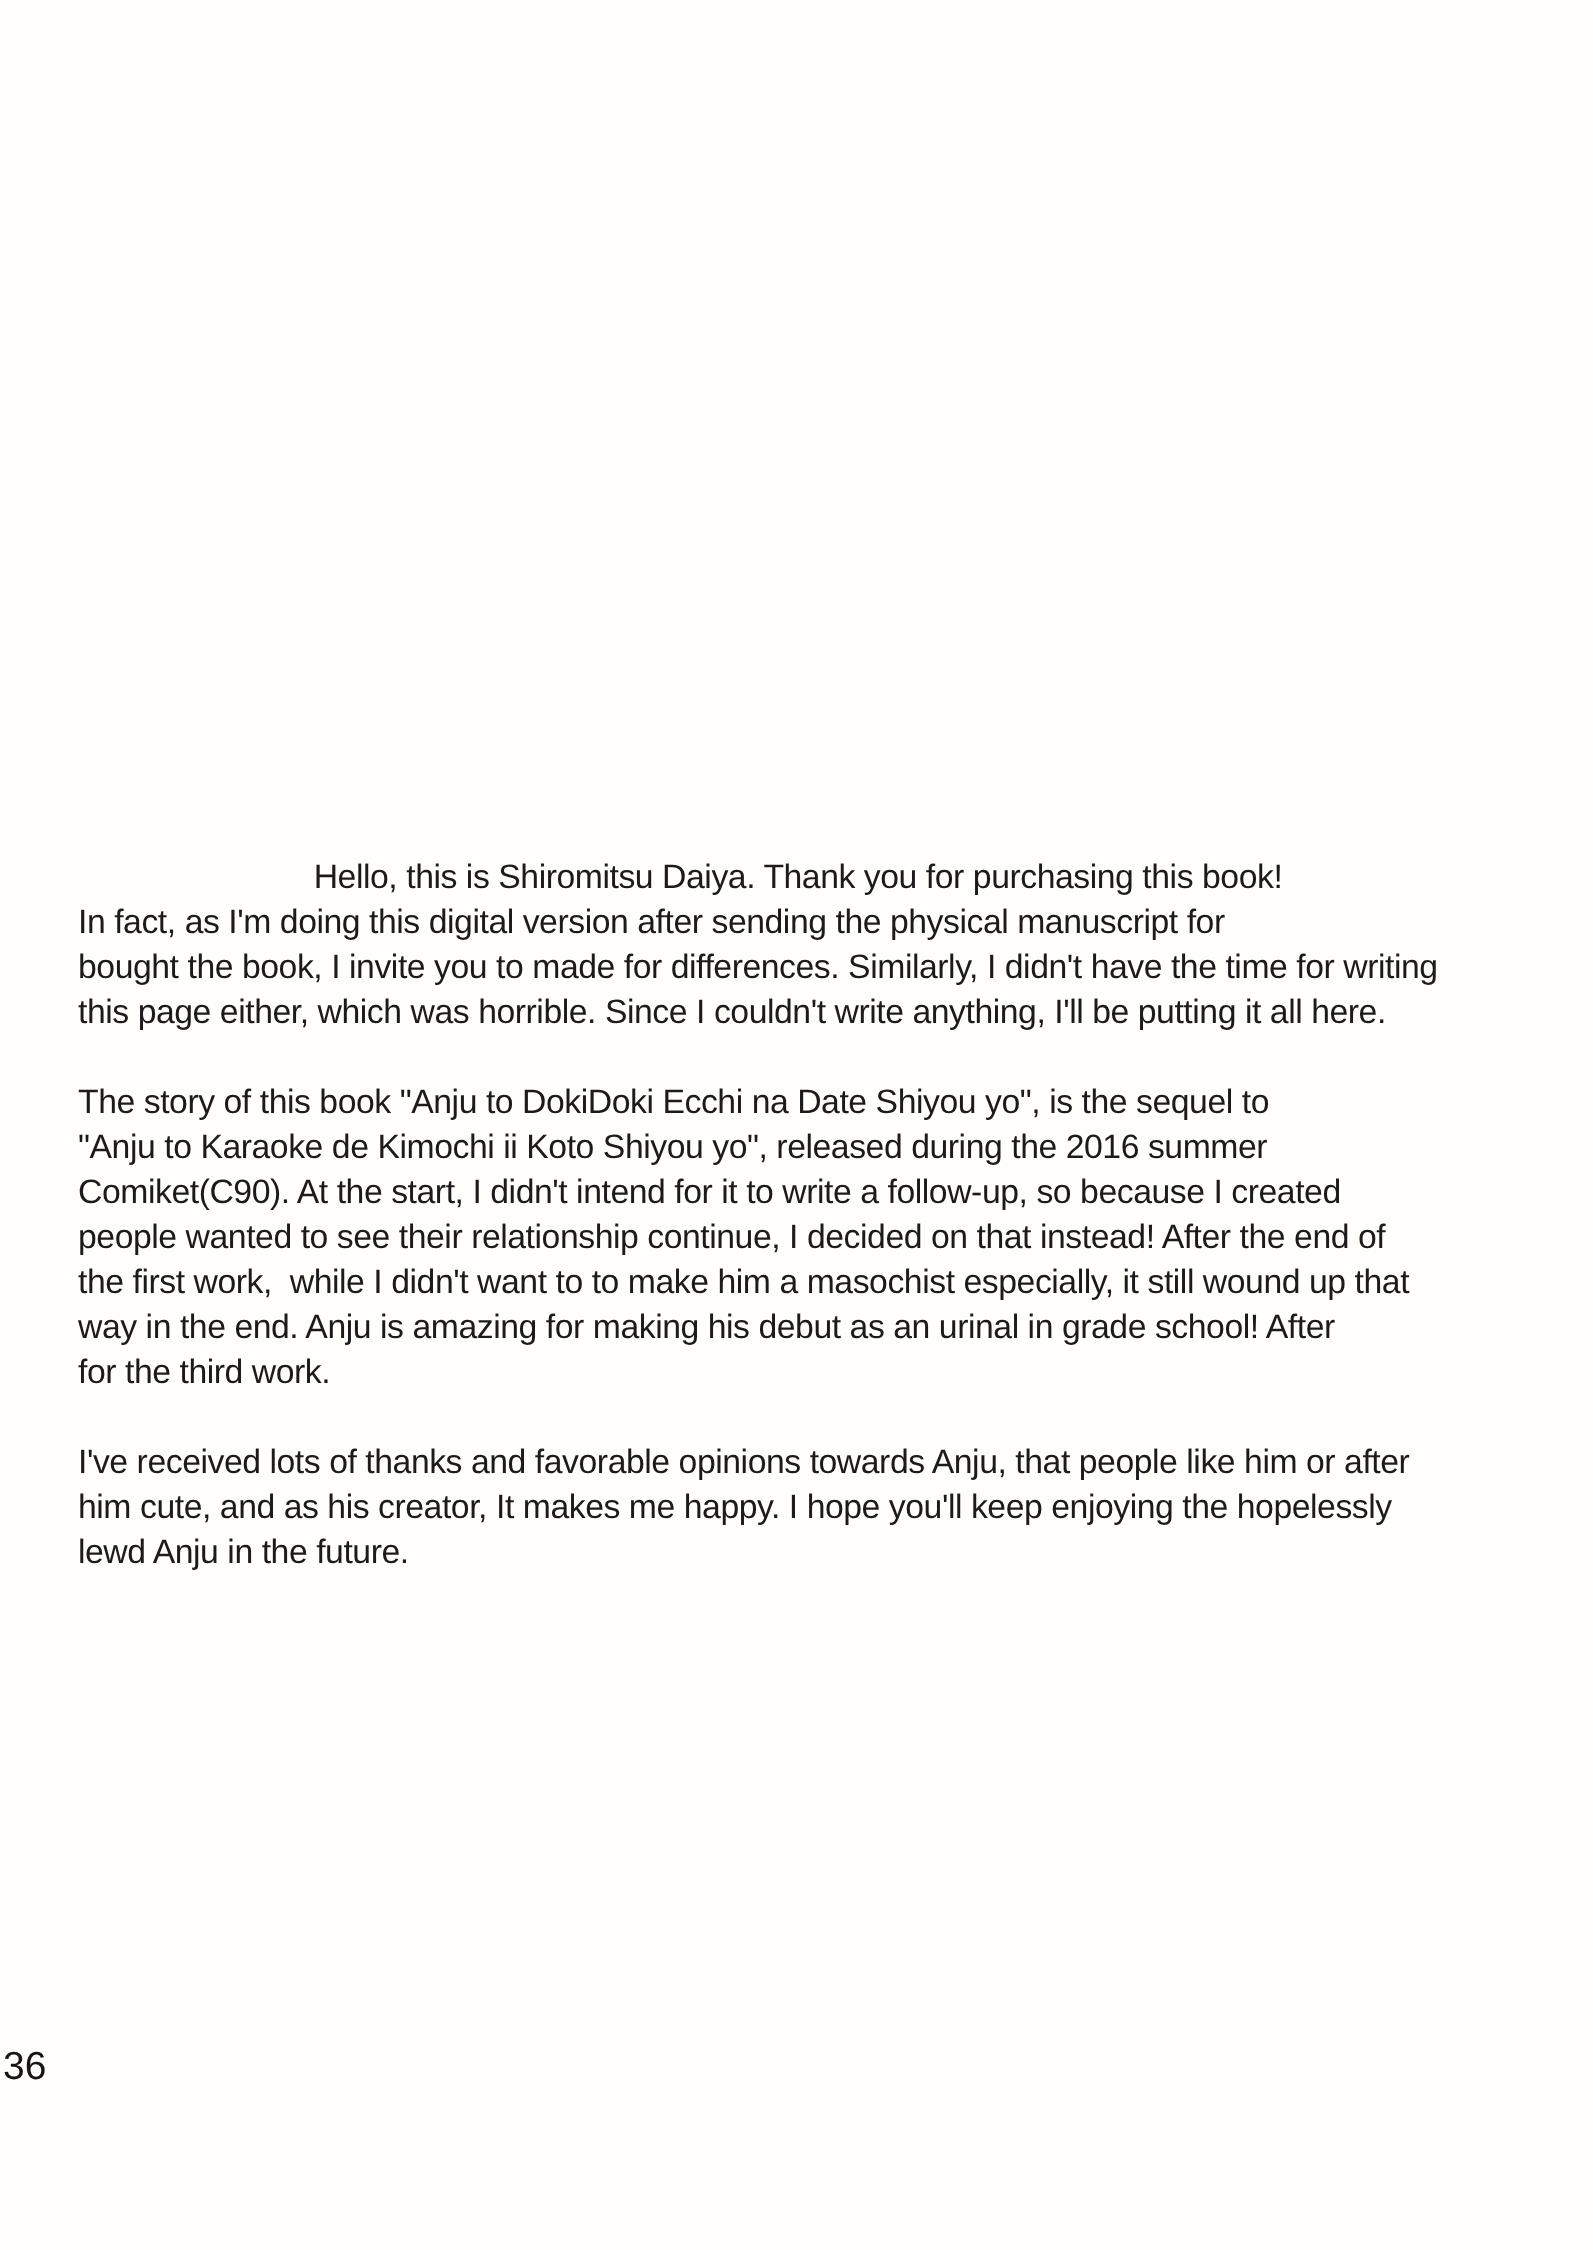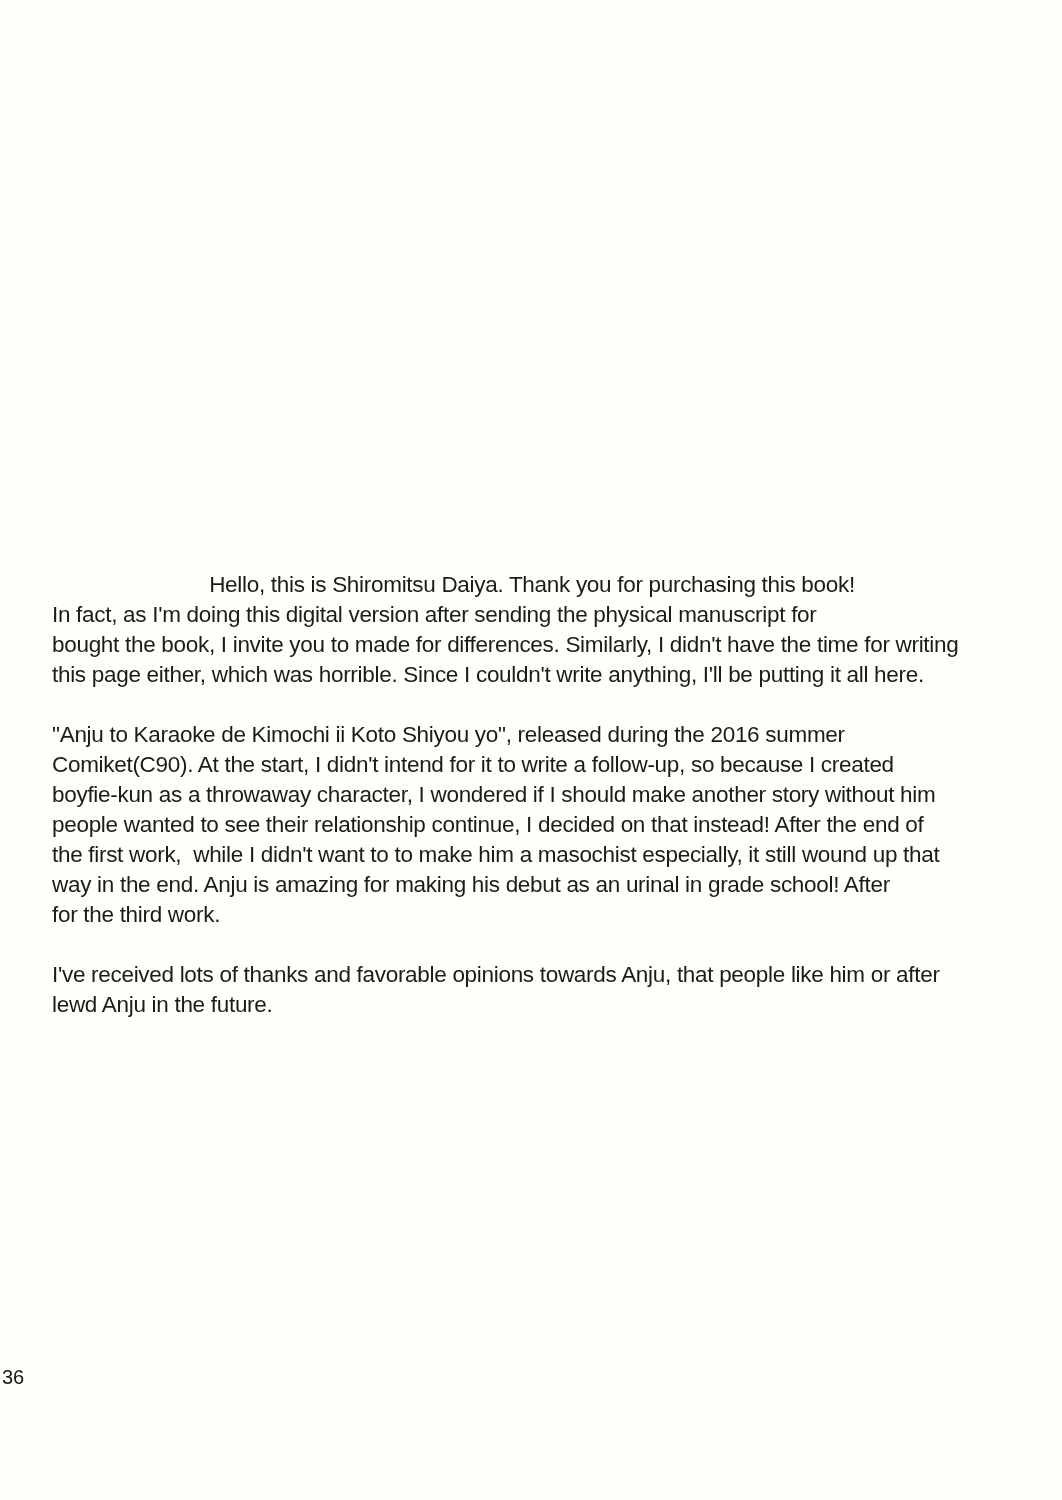--- a/index.html
+++ b/index.html
@@ -37,50 +37,51 @@
     white-space: pre;
     height: 30px;
   }
   .text-line.centered {
     text-align: center;
   }
   .page-number {
     position: absolute;
     left: 2px;
     top: 1362px;
-    font-size: 20px;
+    font-size: 26px;
     line-height: 30px;
     color: #161616;
     letter-spacing: 0;
   }
 </style>
 </head>
 <body>
 
 <div class="page">
   <div class="afterword">
 
     <div class="paragraph">
       <div class="text-line centered">Hello, this is Shiromitsu Daiya. Thank you for purchasing this book!</div>
       <div class="text-line">In fact, as I'm doing this digital version after sending the physical manuscript for</div>
       <div class="text-line">bought the book, I invite you to made for differences. Similarly, I didn't have the time for writing</div>
       <div class="text-line">this page either, which was horrible. Since I couldn't write anything, I'll be putting it all here.</div>
     </div>
 
     <div class="paragraph">
+      <div class="text-line">The story of this book "Anju to DokiDoki Ecchi na Date Shiyou yo", is the sequel to</div>
       <div class="text-line">"Anju to Karaoke de Kimochi ii Koto Shiyou yo", released during the 2016 summer</div>
       <div class="text-line">Comiket(C90). At the start, I didn't intend for it to write a follow-up, so because I created</div>
-      <div class="text-line">boyfie-kun as a throwaway character, I wondered if I should make another story without him</div>
       <div class="text-line">people wanted to see their relationship continue, I decided on that instead! After the end of</div>
       <div class="text-line">the first work,  while I didn't want to to make him a masochist especially, it still wound up that</div>
       <div class="text-line">way in the end. Anju is amazing for making his debut as an urinal in grade school! After</div>
       <div class="text-line">for the third work.</div>
     </div>
 
     <div class="paragraph">
       <div class="text-line">I've received lots of thanks and favorable opinions towards Anju, that people like him or after</div>
+      <div class="text-line">him cute, and as his creator, It makes me happy. I hope you'll keep enjoying the hopelessly</div>
       <div class="text-line">lewd Anju in the future.</div>
     </div>
 
   </div>
 
   <div class="page-number">36</div>
 </div>
 
 </body></html>

